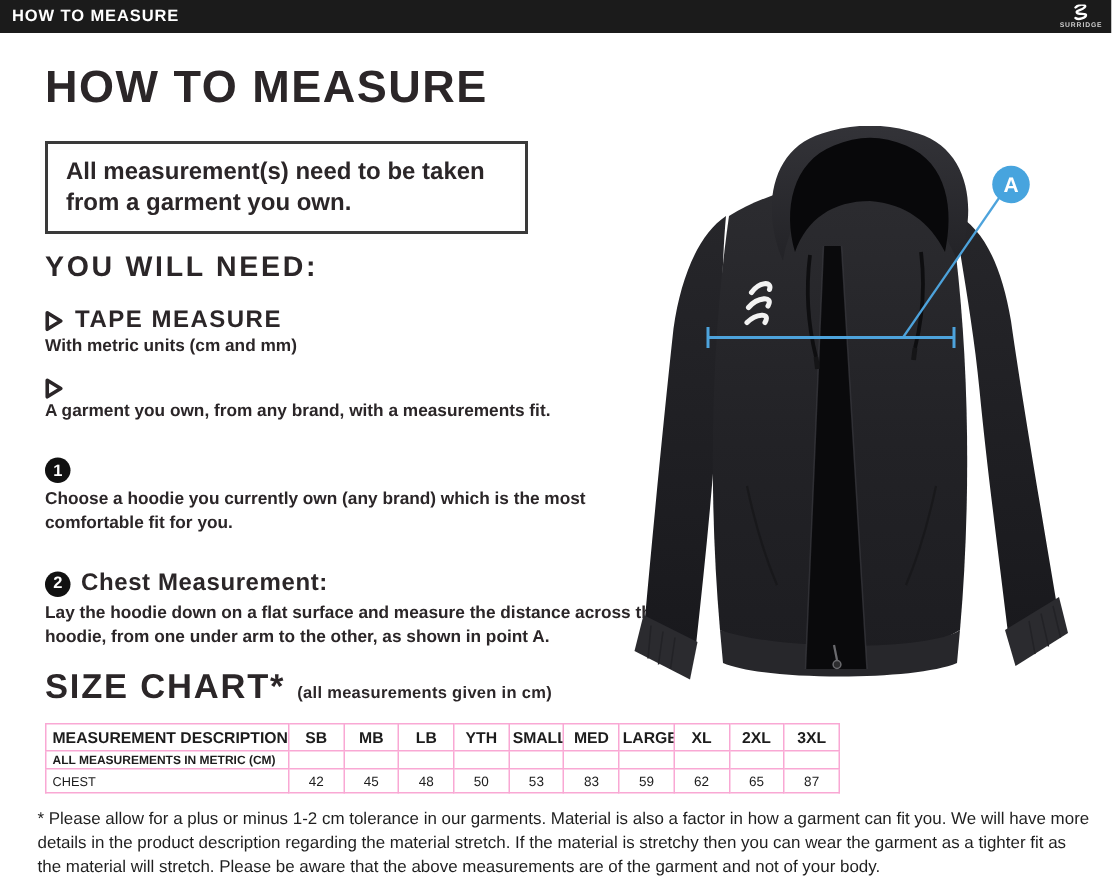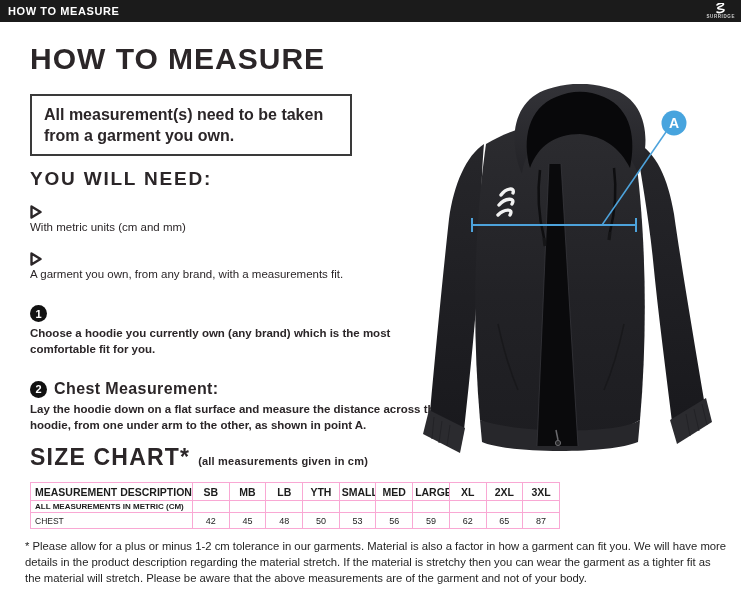--- a/index.html
+++ b/index.html
@@ -24,21 +24,21 @@
   .notice-box{
     position:absolute;left:30px;top:94px;width:294px;border:2px solid #3a3a3a;
     padding:8px 12px;font-size:16px;font-weight:bold;line-height:1.32;color:#2b2628;
   }
   .need-heading{
     position:absolute;left:30px;top:168px;font-size:19px;font-weight:bold;letter-spacing:1.8px;
   }
   .need-item{position:absolute;left:30px;width:420px;}
   .need-item .ni-title{display:flex;align-items:center;font-size:16px;font-weight:bold;letter-spacing:1px;}
   .tri-icon{margin-right:8px;display:inline-block;}
-  .ni-desc{font-size:11.5px;font-weight:normal;margin-top:2px;color:#2b2628;}
+  .ni-desc{font-size:11.5px;font-weight:bold;margin-top:2px;color:#2b2628;}
   .step{position:absolute;left:30px;width:412px;}
   .step-head{display:flex;align-items:center;}
   .step-badge{
     width:17px;height:17px;border-radius:50%;background:#111;color:#fff;
     font-size:11px;font-weight:bold;display:flex;align-items:center;justify-content:center;
     margin-right:7px;flex:0 0 auto;
   }
   .step-title{font-size:16px;font-weight:bold;letter-spacing:.4px;}
   .step-desc{font-size:11.5px;font-weight:bold;margin-top:4px;line-height:1.35;}
   .sizechart-heading{
@@ -80,20 +80,21 @@
 
 <div class="notice-box">All measurement(s) need to be taken from a garment you own.</div>
 
 <div class="need-heading">YOU WILL NEED:</div>
 
 <div class="need-item" style="top:205px;">
   <div class="ni-title">
     <svg class="tri-icon" width="12" height="14" viewBox="0 0 12 14">
       <polygon points="1.5,1.5 10.5,7 1.5,12.5" fill="none" stroke="#2b2628" stroke-width="2.4" stroke-linejoin="round"></polygon>
     </svg>
+    <span>TAPE MEASURE</span>
   </div>
   <div class="ni-desc">With metric units (cm and mm)</div>
 </div>
 
 <div class="need-item" style="top:252px;">
   <div class="ni-title">
     <svg class="tri-icon" width="12" height="14" viewBox="0 0 12 14">
       <polygon points="1.5,1.5 10.5,7 1.5,12.5" fill="none" stroke="#2b2628" stroke-width="2.4" stroke-linejoin="round"></polygon>
     </svg>
   </div>
@@ -148,21 +149,21 @@
         <td></td>
     <td></td>
   </tr>
   <tr class="vals">
     <td class="col-desc">CHEST</td>
     <td>42</td>
     <td>45</td>
     <td>48</td>
     <td>50</td>
     <td>53</td>
-    <td>56</td>
+    <td>83</td>
     <td>59</td>
     <td>62</td>
     <td>65</td>
     <td>87</td>
   </tr>
 </tbody>
   </table>
 
 <div class="disclaimer">* Please allow for a plus or minus 1-2 cm tolerance in our garments. Material is also a factor in how a garment can fit you. We will have more details in the product description regarding the material stretch.  If the material is stretchy then you can wear the garment as a tighter fit as the material will stretch.  Please be aware that the above measurements are of the garment and not of your body.</div>
 

